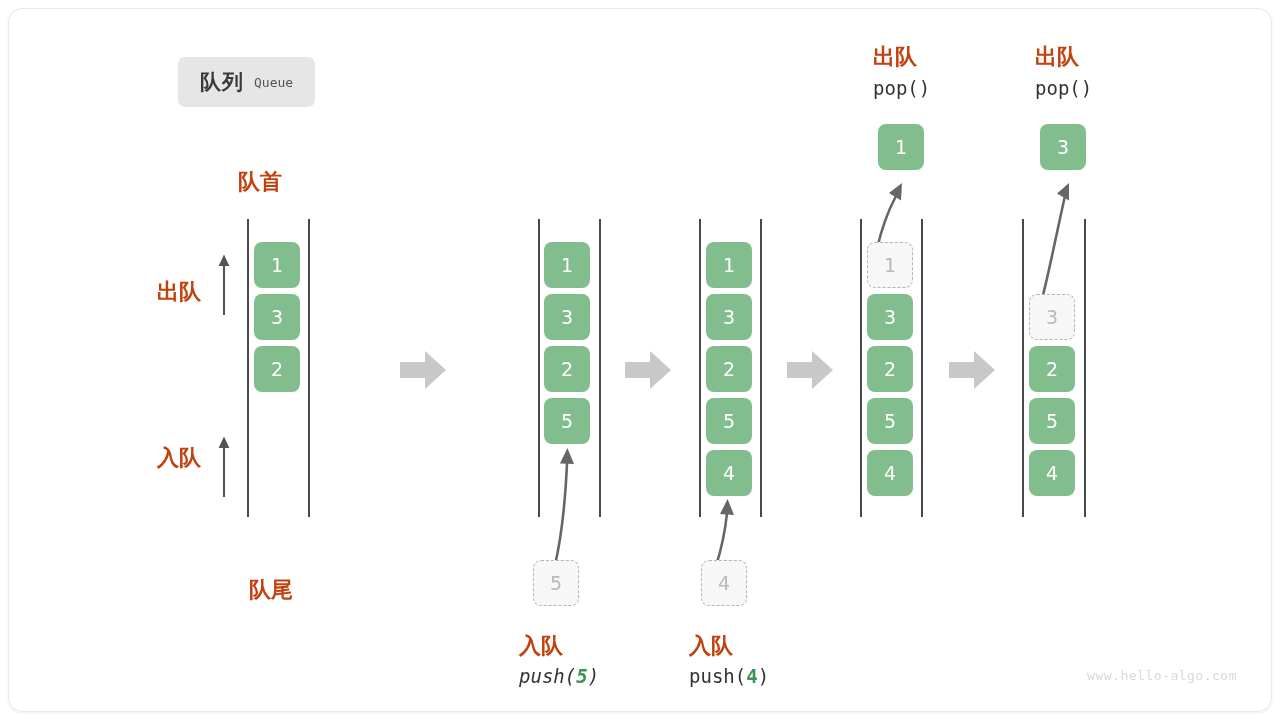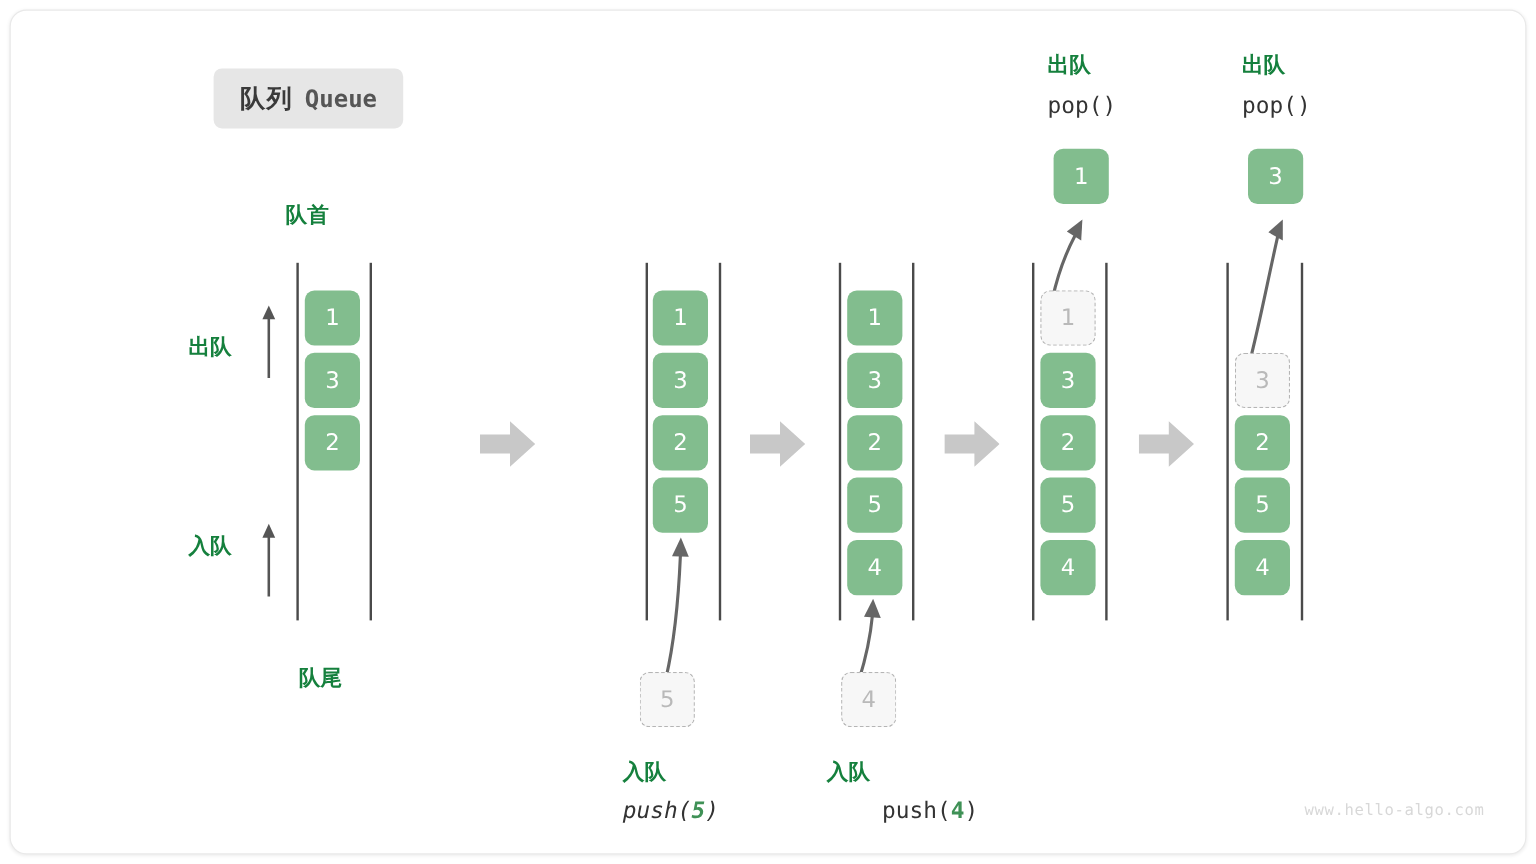--- a/index.html
+++ b/index.html
@@ -15,25 +15,25 @@
   }
   .abs{position:absolute;}
 
   
   #title-badge{
     left:169px;top:48px;height:50px;padding:0 22px;
     background:#e6e6e6;border-radius:7px;
     display:flex;align-items:center;gap:10px;
   }
   #title-badge .cn{font-size:21px;font-weight:bold;color:#3a3a3a;letter-spacing:1px;}
-  #title-badge .en{font-family:"DejaVu Sans Mono","Liberation Mono",monospace;font-size:20px;color:#555;font-weight:bold;}
+  #title-badge .en{font-family:"DejaVu Sans Mono","Liberation Mono",monospace;font-size:13px;color:#555;}
 
   
   .cn-label{
-    font-size:18px;font-weight:bold;color:#15803d;white-space:nowrap;
+    font-size:22px;font-weight:bold;color:#c2410c;white-space:nowrap;
     font-family:"DejaVu Sans","Liberation Sans",sans-serif;
   }
   .mono{
     font-family:"DejaVu Sans Mono","Liberation Mono",monospace;
     font-size:19px;color:#333;white-space:nowrap;
   }
   .mono .val{color:#3f9156;font-weight:bold;}
 
   
   .rail{width:1.6px;background:#4a4a4a;top:210px;height:298px;}
@@ -67,21 +67,21 @@
 <body>
 
 <div id="card">
 
   <div class="abs" id="title-badge">
     <span class="cn">队列</span>
     <span class="en">Queue</span>
   </div>
 
   <div class="abs cn-label" style="left:229px;top:158px;">队首</div>
-  <div class="abs cn-label" style="left:240px;top:544px;text-align:right;">队尾</div>
+  <div class="abs cn-label" style="left:240px;top:566px;text-align:right;">队尾</div>
 
   <div class="abs rail" style="left:238px;"></div>
   <div class="abs rail" style="left:299px;"></div>
 
   <div class="abs cn-label" style="left:148px;top:268px;">出队</div>
   <svg class="abs updir" style="left:207px;top:238px;" width="18" height="72" viewBox="0 0 18 72">
     <line x1="9" y1="72" x2="9" y2="14" stroke="#555" stroke-width="2.4"></line>
     <path d="M9 4 L15 17 L3 17 Z" fill="#555"></path>
   </svg>
 
@@ -131,21 +131,21 @@
   <div class="abs box" style="left:697px;top:441px;">4</div>
 
   <svg class="abs" style="left:688px;top:485px;" width="60" height="75" viewBox="0 0 60 75">
     <path d="M19 72 C24 56, 28 40, 30 19" stroke="#666" stroke-width="2.6" fill="none"></path>
     <path d="M30.6 5 L37 21 L23 20 Z" fill="#666"></path>
   </svg>
 
   <div class="abs box ghost" style="left:692px;top:551px;">4</div>
 
   <div class="abs cn-label" style="left:680px;top:622px;">入队</div>
-  <div class="abs mono" style="left:680px;top:656px;margin-left:46px;"><span>push(</span><span class="val">4</span><span>)</span></div>
+  <div class="abs mono" style="left:680px;top:656px;"><span>push(</span><span class="val">4</span><span>)</span></div>
 
   <svg class="abs step-arrow" style="left:778px;top:338px;" viewBox="0 0 46 46">
     <path d="M0 15 H25 V4 L46 23 L25 42 V31 H0 Z" fill="#c8c8c8"></path>
   </svg>
 
   <div class="abs cn-label" style="left:864px;top:33px;">出队</div>
   <div class="abs mono" style="left:864px;top:68px;">pop()</div>
 
   <div class="abs box" style="left:869px;top:115px;">1</div>
 

